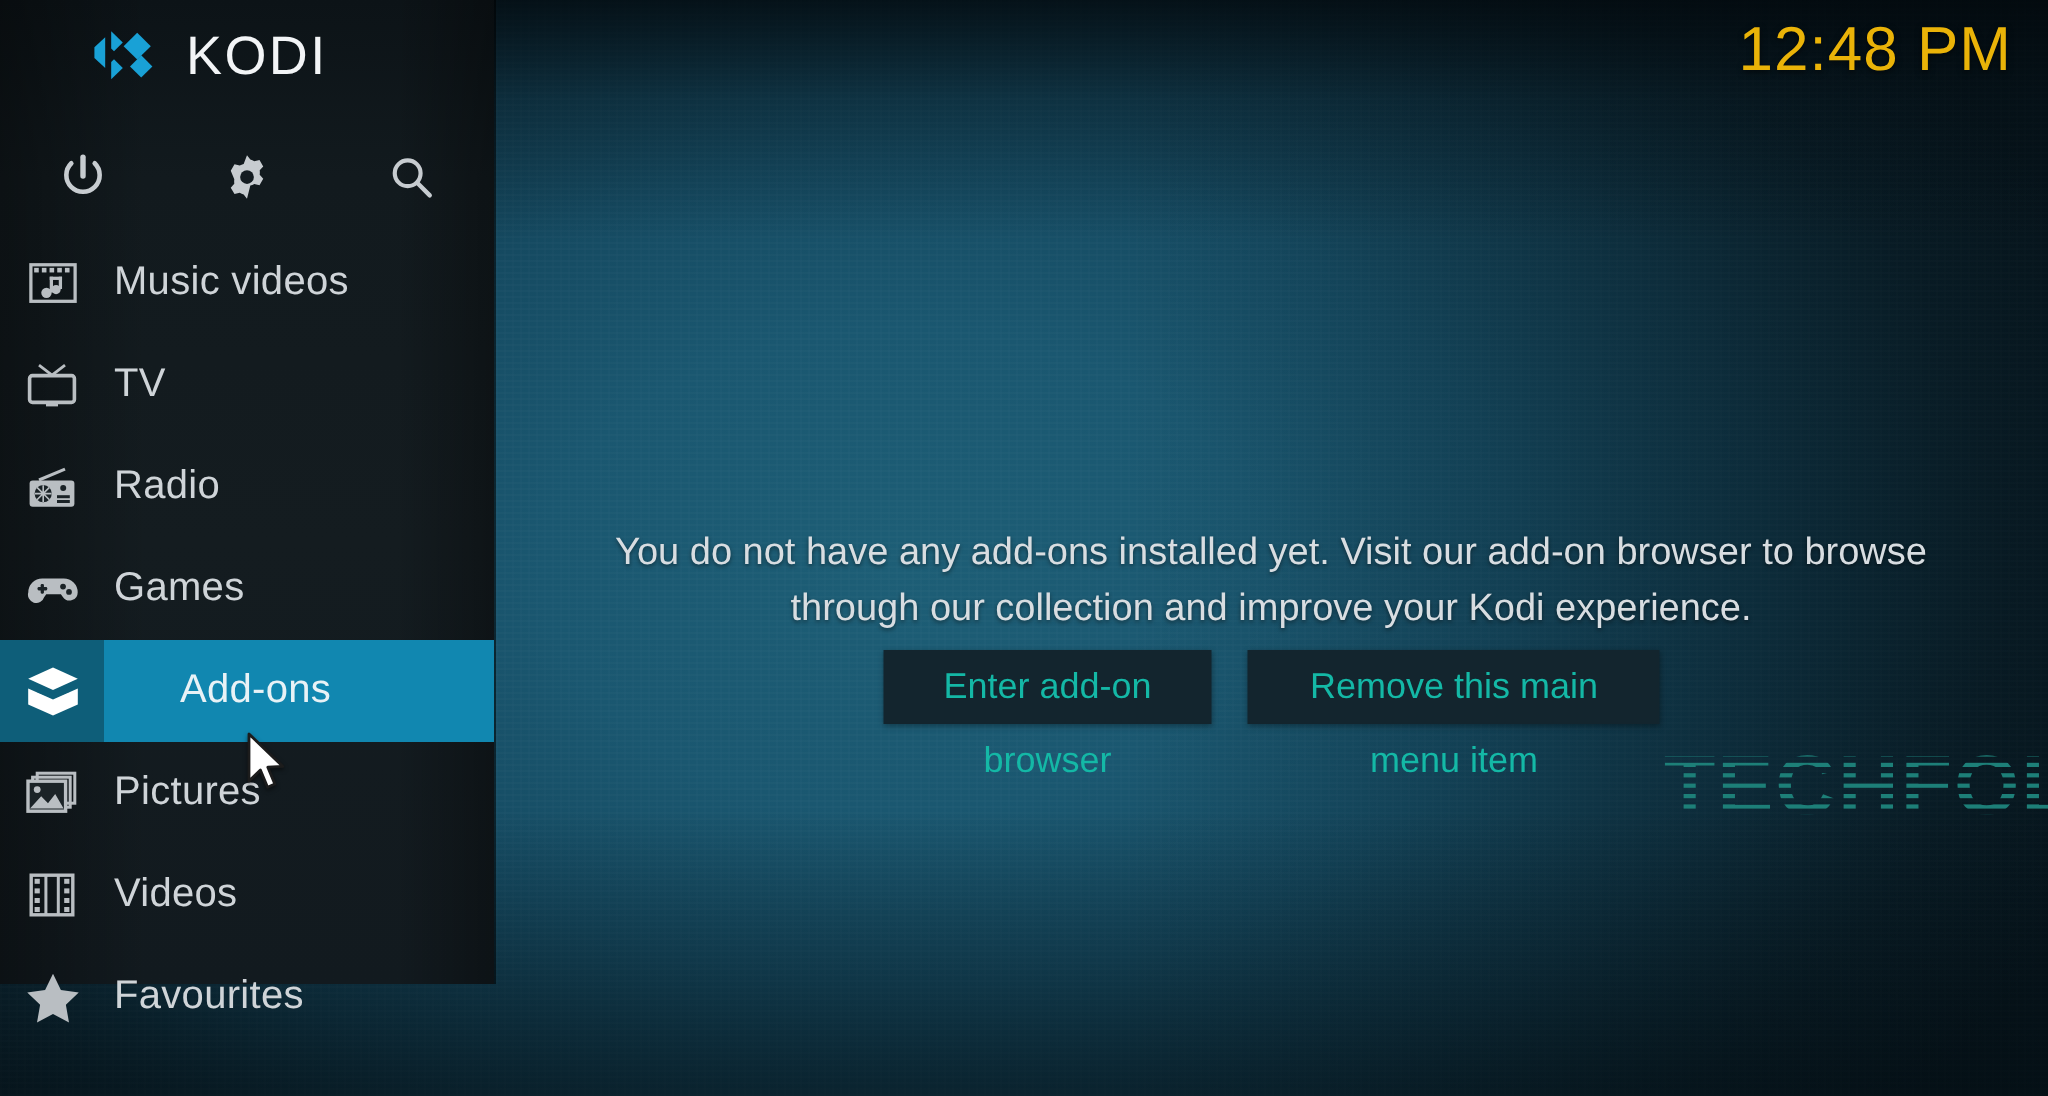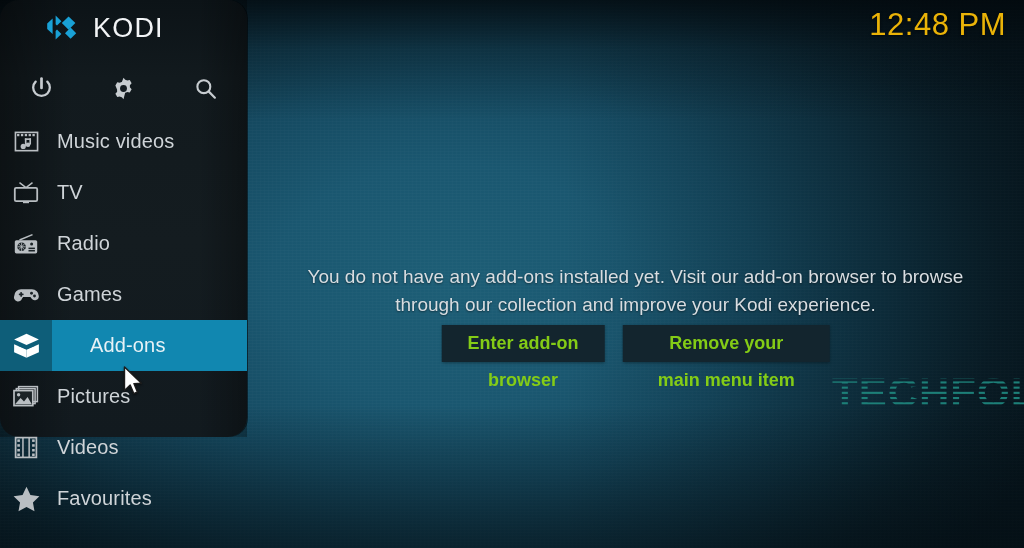--- a/index.html
+++ b/index.html
@@ -58,25 +58,24 @@
     color: #eab308;
     line-height: 44px;
     text-shadow: 0 1px 3px rgba(0,0,0,.6);
   }
 
   
   .sidebar {
     position: absolute;
     left: 0; top: 0;
     width: 247px;
-    height: 437px;
+    height: 492px;
     background: linear-gradient(to bottom, #0c1317 0%, #121a1e 18%, #141c20 55%, #121a1f 100%);
     box-shadow: 1px 0 0 rgba(0,0,0,.55);
     z-index: 5;
-    border-radius: 19px;
   }
   .sidebar-sheen {
     position: absolute;
     inset: 0;
     background: linear-gradient(to right, rgba(0,0,0,.35) 0%, rgba(0,0,0,0) 30%, rgba(0,0,0,0) 80%, rgba(0,0,0,.30) 100%);
     pointer-events: none;
   }
 
   
   .logo-row {
@@ -188,24 +187,24 @@
     position: absolute;
     left: 50%;
     transform: translateX(-50%);
     top: 325px;
     display: flex;
     gap: 18px;
   }
   .kbtn {
     background: #13252e;
     border: none;
-    color: #84cc16;
+    color: #14b8a6;
     font-family: "Liberation Sans", sans-serif;
     font-size: 18px;
-    font-weight: 700;
+    font-weight: 400;
     padding: 0 24px;
     height: 37px;
     line-height: 37px;
     cursor: pointer;
     box-shadow: 0 1px 3px rgba(0,0,0,.35);
   }
 
   
   .watermark {
     position: absolute;
@@ -234,21 +233,21 @@
   <div class="bg-base"></div>
   <div class="bg-noise"></div>
   <div class="bg-vignette"></div>
 
   <div class="content">
 
     <div class="empty-msg">You do not have any add-ons installed yet. Visit our add-on browser to browse through our collection and improve your Kodi experience.</div>
 
     <div class="btn-row">
       <button class="kbtn">Enter add-on browser</button>
-      <button class="kbtn">Remove your main menu item</button>
+      <button class="kbtn">Remove this main menu item</button>
     </div>
 
     <svg class="watermark" viewBox="0 0 400 44" width="400" height="44">
       <defs>
         <mask id="stripeMask">
           <rect x="0" y="0" width="400" height="44" fill="black"></rect>
           <g fill="white">
             <rect x="0" y="0" width="400" height="2.1"></rect>
             <rect x="0" y="5.2" width="400" height="2.1"></rect>
             <rect x="0" y="10.4" width="400" height="2.1"></rect>

